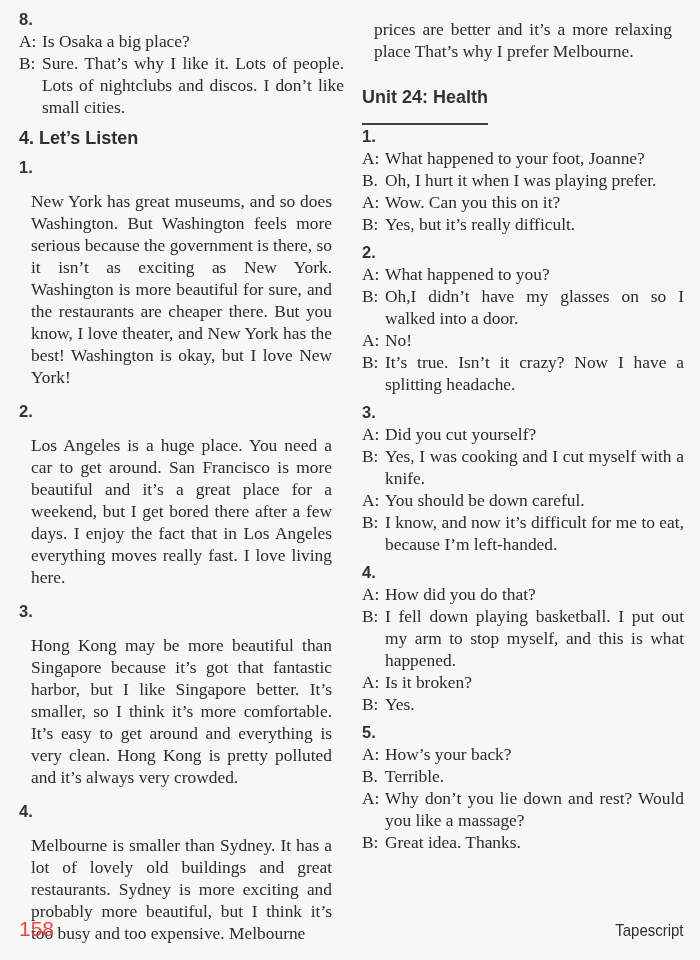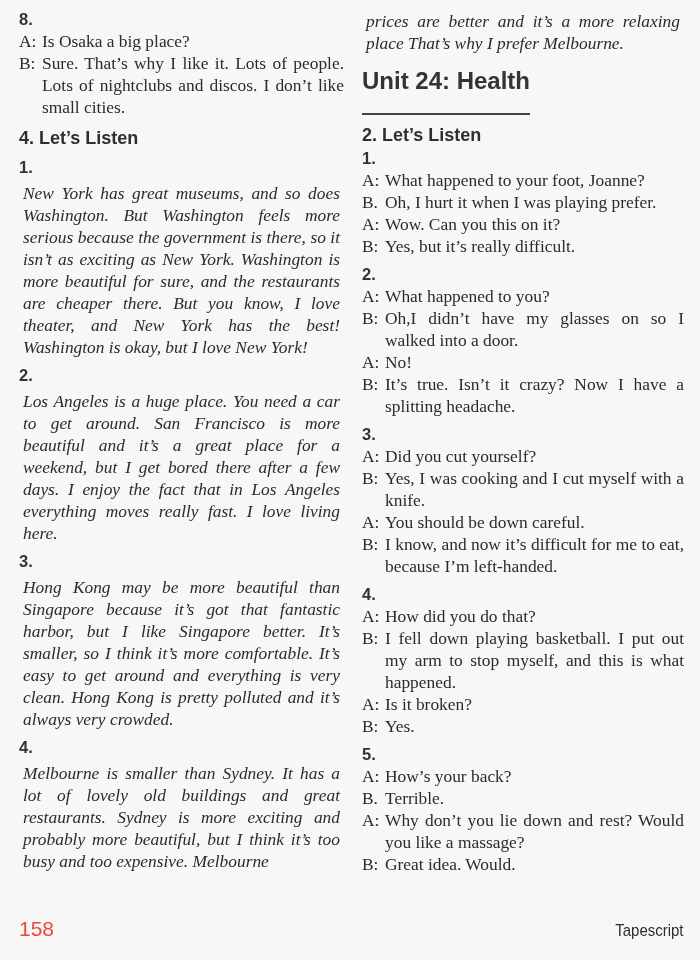--- a/index.html
+++ b/index.html
@@ -26,22 +26,21 @@
       top: 8px;
       font-family: "Liberation Serif", "DejaVu Serif", serif;
       font-size: 17.4px;
       line-height: 22px;
     }
     .col-left { left: 19px; width: 325px; }
     .col-right { left: 362px; width: 322px; top: 6px; }
 
     .para {
       text-align: justify;
-      margin: 4px;
-      font-style: italic;
+      margin: 12px;
     }
     .num {
       font-family: "Liberation Sans", "DejaVu Sans", sans-serif;
       font-weight: bold;
       font-size: 16.5px;
       line-height: 22px;
       margin-top: 6px;
       color: #333;
     }
     .num.first { margin-top: 0; }
@@ -49,26 +48,26 @@
       font-family: "Liberation Sans", "DejaVu Sans", sans-serif;
       font-weight: bold;
       font-size: 18px;
       line-height: 24px;
       margin-top: 8px;
       color: #2f2f2f;
     }
     .unit-heading {
       font-family: "Liberation Sans", "DejaVu Sans", sans-serif;
       font-weight: bold;
-      font-size: 24px;
+      font-size: 18px;
       line-height: 26px;
       margin-top: 10px;
       color: #333;
       display: inline-block;
-      padding-bottom: 19px;
+      padding-bottom: 13px;
       border-bottom: 2px solid #444;
     }
     .line {
       display: flex;
       align-items: flex-start;
     }
     .speaker {
       flex: 0 0 23px;
       white-space: nowrap;
     }
@@ -124,21 +123,20 @@
 
     <div class="num">4.</div>
     <p class="para">Melbourne is smaller than Sydney. It has a lot of lovely old buildings and great restaurants. Sydney is more exciting and probably more beautiful, but I think it’s too busy and too expensive. Melbourne</p>
   </div>
 
   <div class="col col-right">
     <p class="para">prices are better and it’s a more relaxing place That’s why I prefer Melbourne.</p>
 
     <div class="unit-heading">Unit 24: Health</div>
 
-    <div class="section-heading">2. Let’s Listen</div>
 
     
     <div class="num first">1.</div>
     <div class="line">
         <span class="speaker">A:</span>
         <span class="utter">What happened to your foot, Joanne?</span>
       </div>
     <div class="line">
         <span class="speaker">B.</span>
         <span class="utter">Oh, I hurt it when I was playing prefer.</span>
@@ -218,19 +216,19 @@
     <div class="line">
         <span class="speaker">B.</span>
         <span class="utter">Terrible.</span>
       </div>
     <div class="line">
         <span class="speaker">A:</span>
         <span class="utter">Why don’t you lie down and rest? Would you like a massage?</span>
       </div>
     <div class="line">
         <span class="speaker">B:</span>
-        <span class="utter">Great idea. Would.</span>
+        <span class="utter">Great idea. Thanks.</span>
       </div>
   </div>
 
   <div class="footer-page">158</div>
   <div class="footer-section">Tapescript</div>
 </div>
 
 </body></html>

